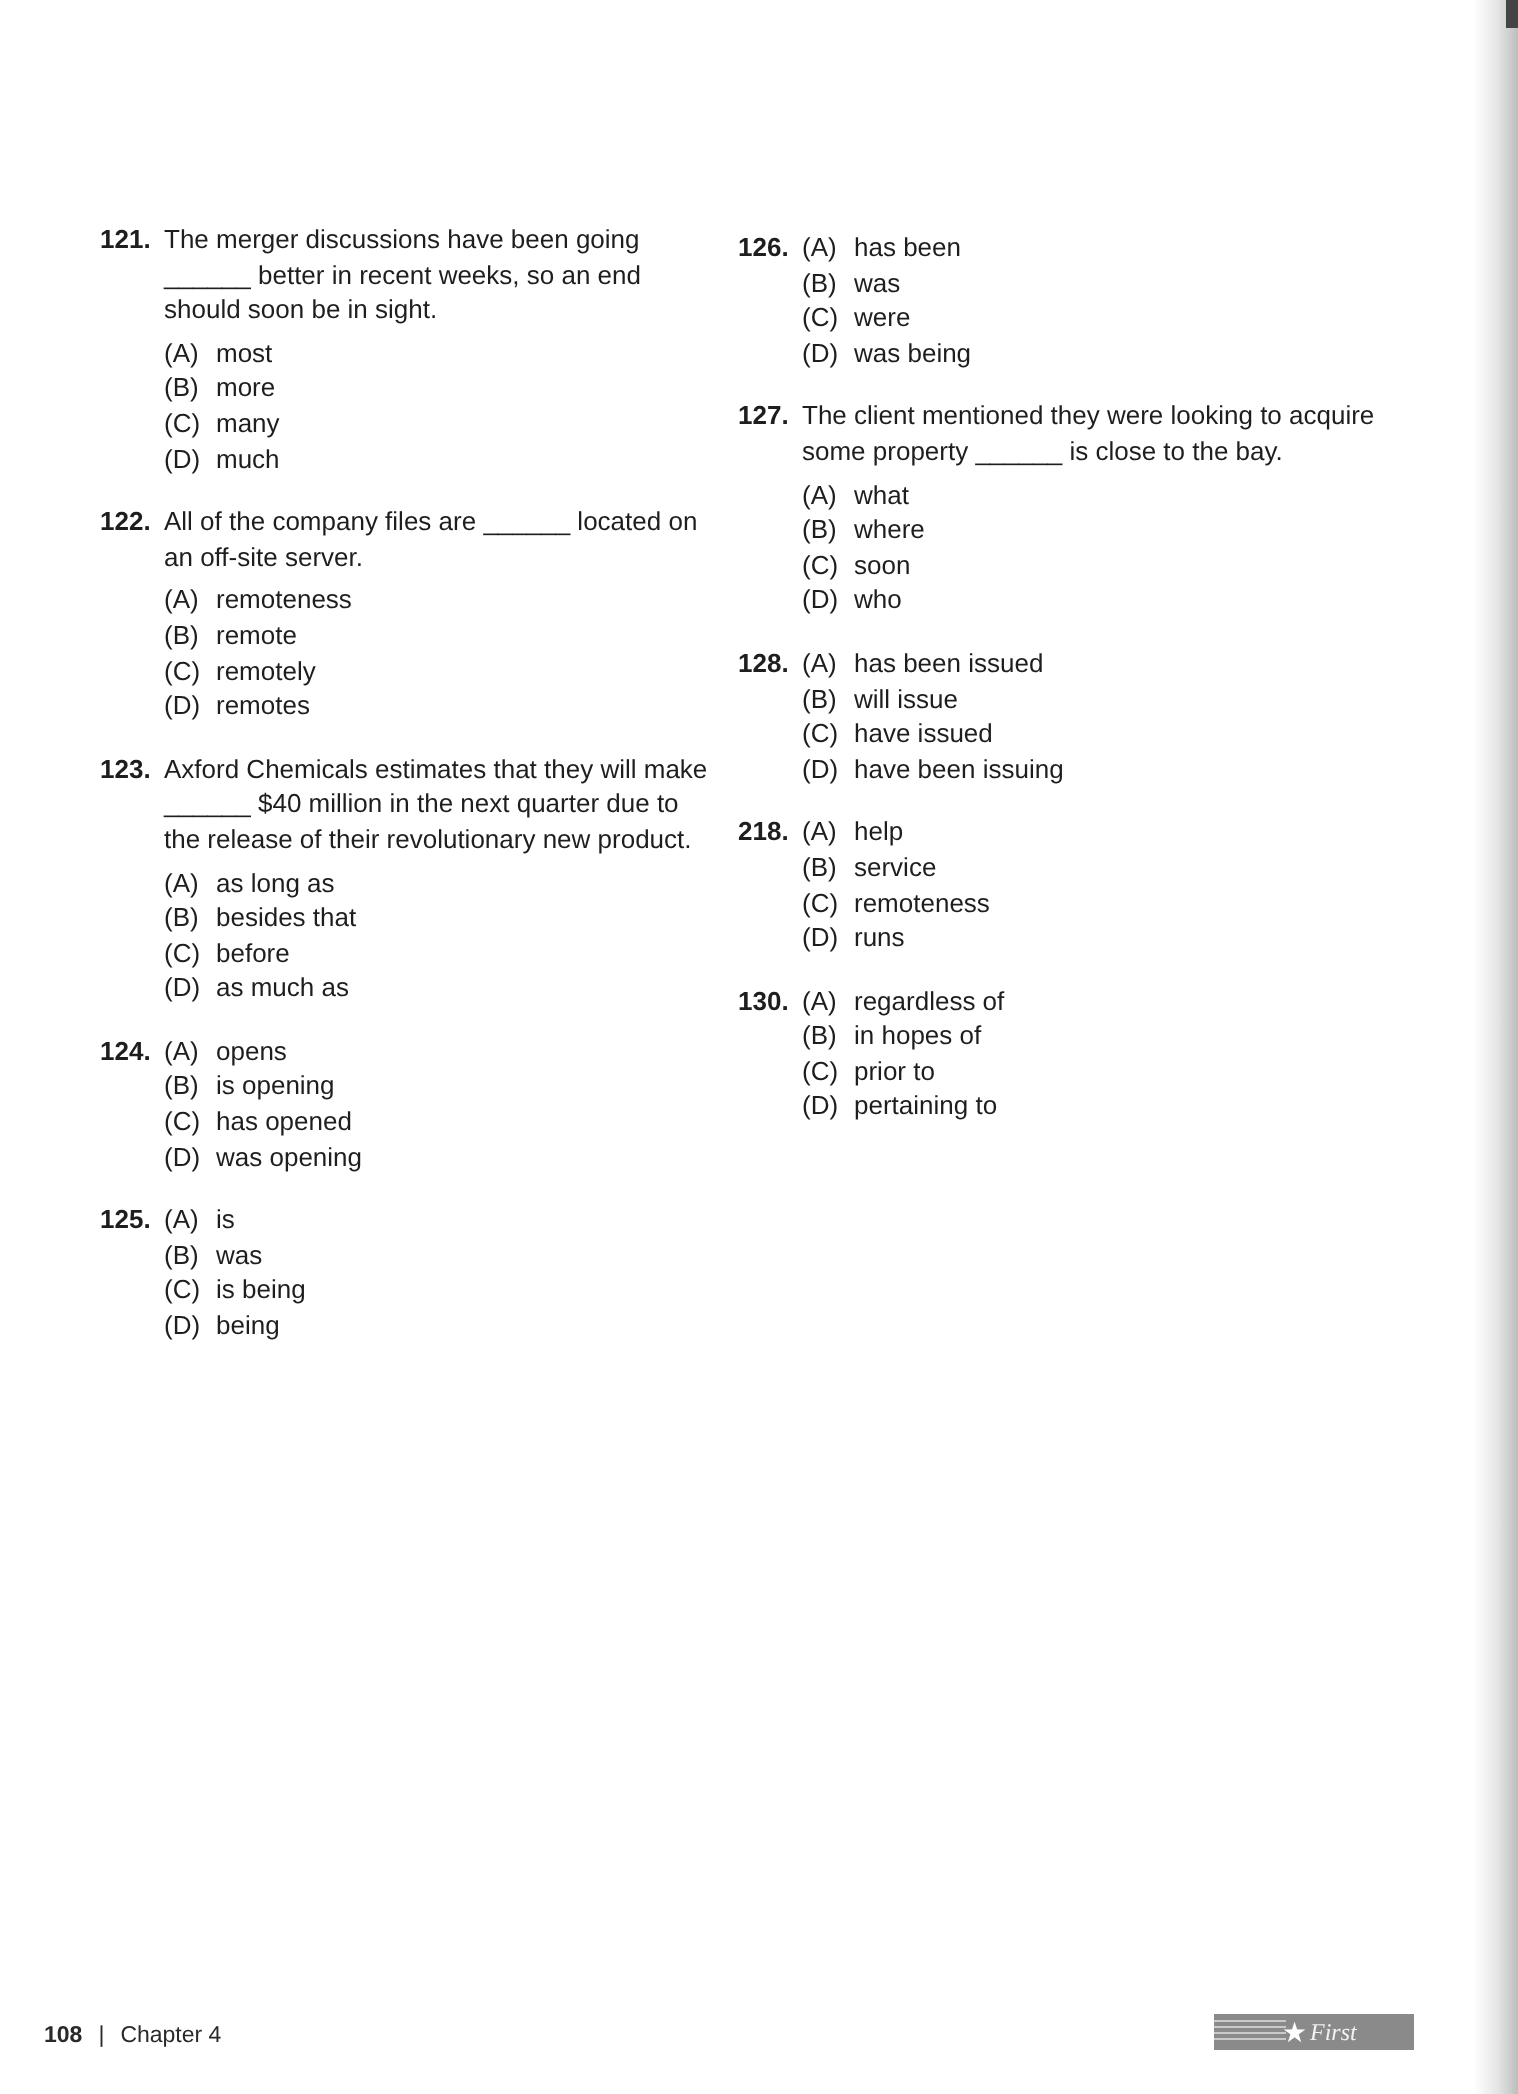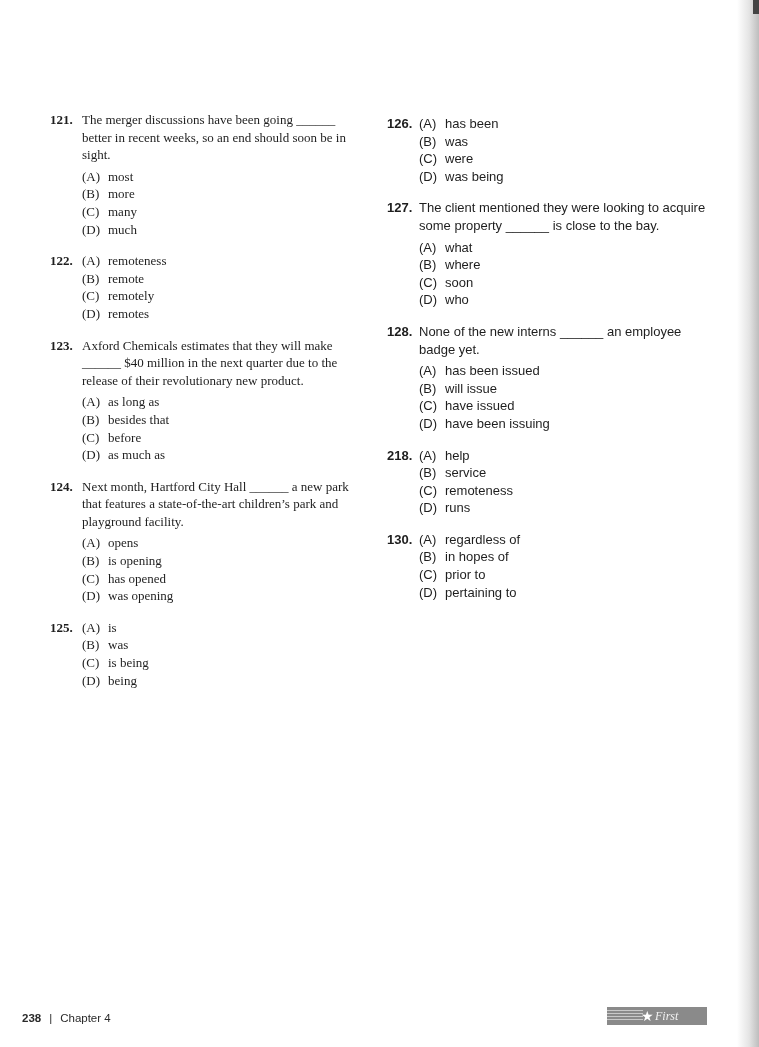--- a/index.html
+++ b/index.html
@@ -19,22 +19,22 @@
       background: linear-gradient(to right, rgba(255,255,255,0) 0%, #e4e4e4 55%, #bdbdbd 100%);
     }
     .page-corner {
       position: absolute; top: 0; right: 0;
       width: 6px; height: 14px; background: #444;
     }
     .column {
       position: absolute;
       top: 111px;
     }
-    .col-left { left: 50px; width: 310px; font-family: Liberation Serif, serif; }
-    .col-right { left: 387px; width: 320px; }
+    .col-left { left: 50px; width: 310px; }
+    .col-right { left: 369px; width: 320px; }
     .question {
       position: relative;
       padding-left: 32px;
       font-size: 13px;
       line-height: 17.6px;
     }
     .q-num {
       position: absolute;
       left: 0; top: 0;
       font-weight: bold;
@@ -102,20 +102,21 @@
         </div>
       <div class="option">
           <span class="opt-letter">(D)</span>
           <span>much</span>
         </div>
     </div>
   </div>
 
   <div class="question gap-after">
     <span class="q-num">122.</span>
+    <p class="q-stem">All of the company files are ______ located on an off-site server.</p>
     <div class="options">
       <div class="option">
           <span class="opt-letter">(A)</span>
           <span>remoteness</span>
         </div>
       <div class="option">
           <span class="opt-letter">(B)</span>
           <span>remote</span>
         </div>
       <div class="option">
@@ -147,21 +148,20 @@
         </div>
       <div class="option">
           <span class="opt-letter">(D)</span>
           <span>as much as</span>
         </div>
     </div>
   </div>
 
   <div class="question gap-after">
     <span class="q-num">124.</span>
-    <p class="q-stem">Next month, Hartford City Hall ______ a new park that features a state-of-the-art children’s park and playground facility.</p>
     <div class="options">
       <div class="option">
           <span class="opt-letter">(A)</span>
           <span>opens</span>
         </div>
       <div class="option">
           <span class="opt-letter">(B)</span>
           <span>is opening</span>
         </div>
       <div class="option">
@@ -240,21 +240,20 @@
         </div>
       <div class="option">
           <span class="opt-letter">(D)</span>
           <span>who</span>
         </div>
     </div>
   </div>
 
   <div class="question gap-after">
     <span class="q-num">128.</span>
-    <p class="q-stem">None of the new interns ______ an employee badge yet.</p>
     <div class="options">
       <div class="option">
           <span class="opt-letter">(A)</span>
           <span>has been issued</span>
         </div>
       <div class="option">
           <span class="opt-letter">(B)</span>
           <span>will issue</span>
         </div>
       <div class="option">
@@ -307,20 +306,20 @@
         </div>
       <div class="option">
           <span class="opt-letter">(D)</span>
           <span>pertaining to</span>
         </div>
     </div>
   </div>
 </div>
 
 <div class="footer">
-  <span class="pg">238</span><span class="sep">|</span><span>Chapter 4</span>
+  <span class="pg">108</span><span class="sep">|</span><span>Chapter 4</span>
 </div>
 
 <div class="logo">
   <div class="stripes"></div>
   <span class="star">★</span>
   <span class="logo-text">First News</span>
 </div>
 
 </body></html>

